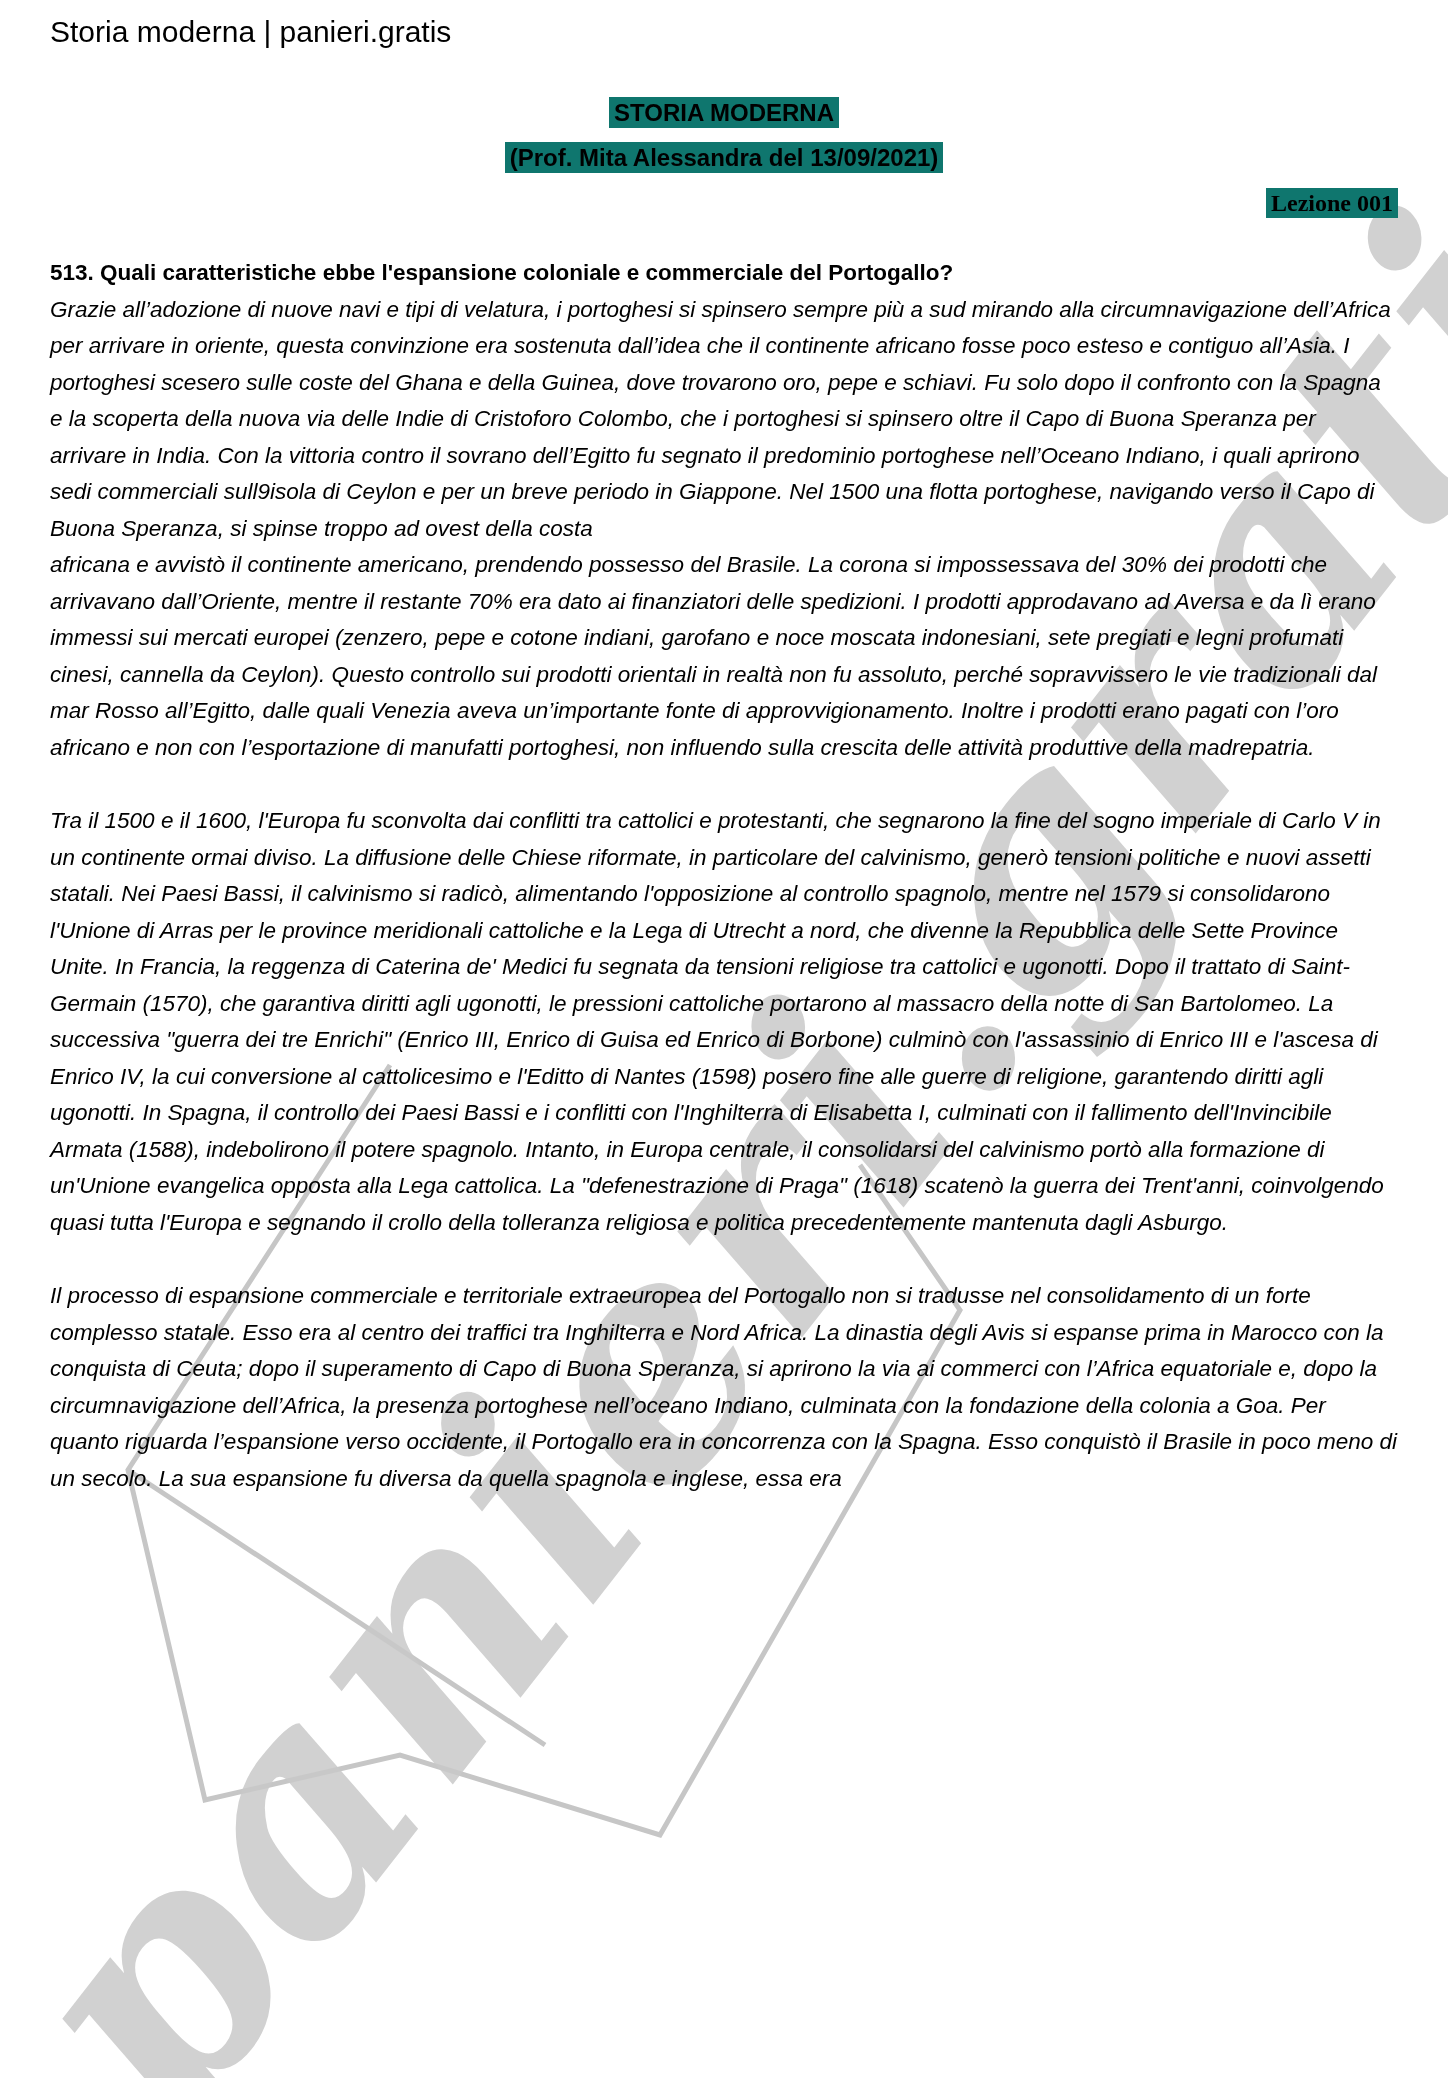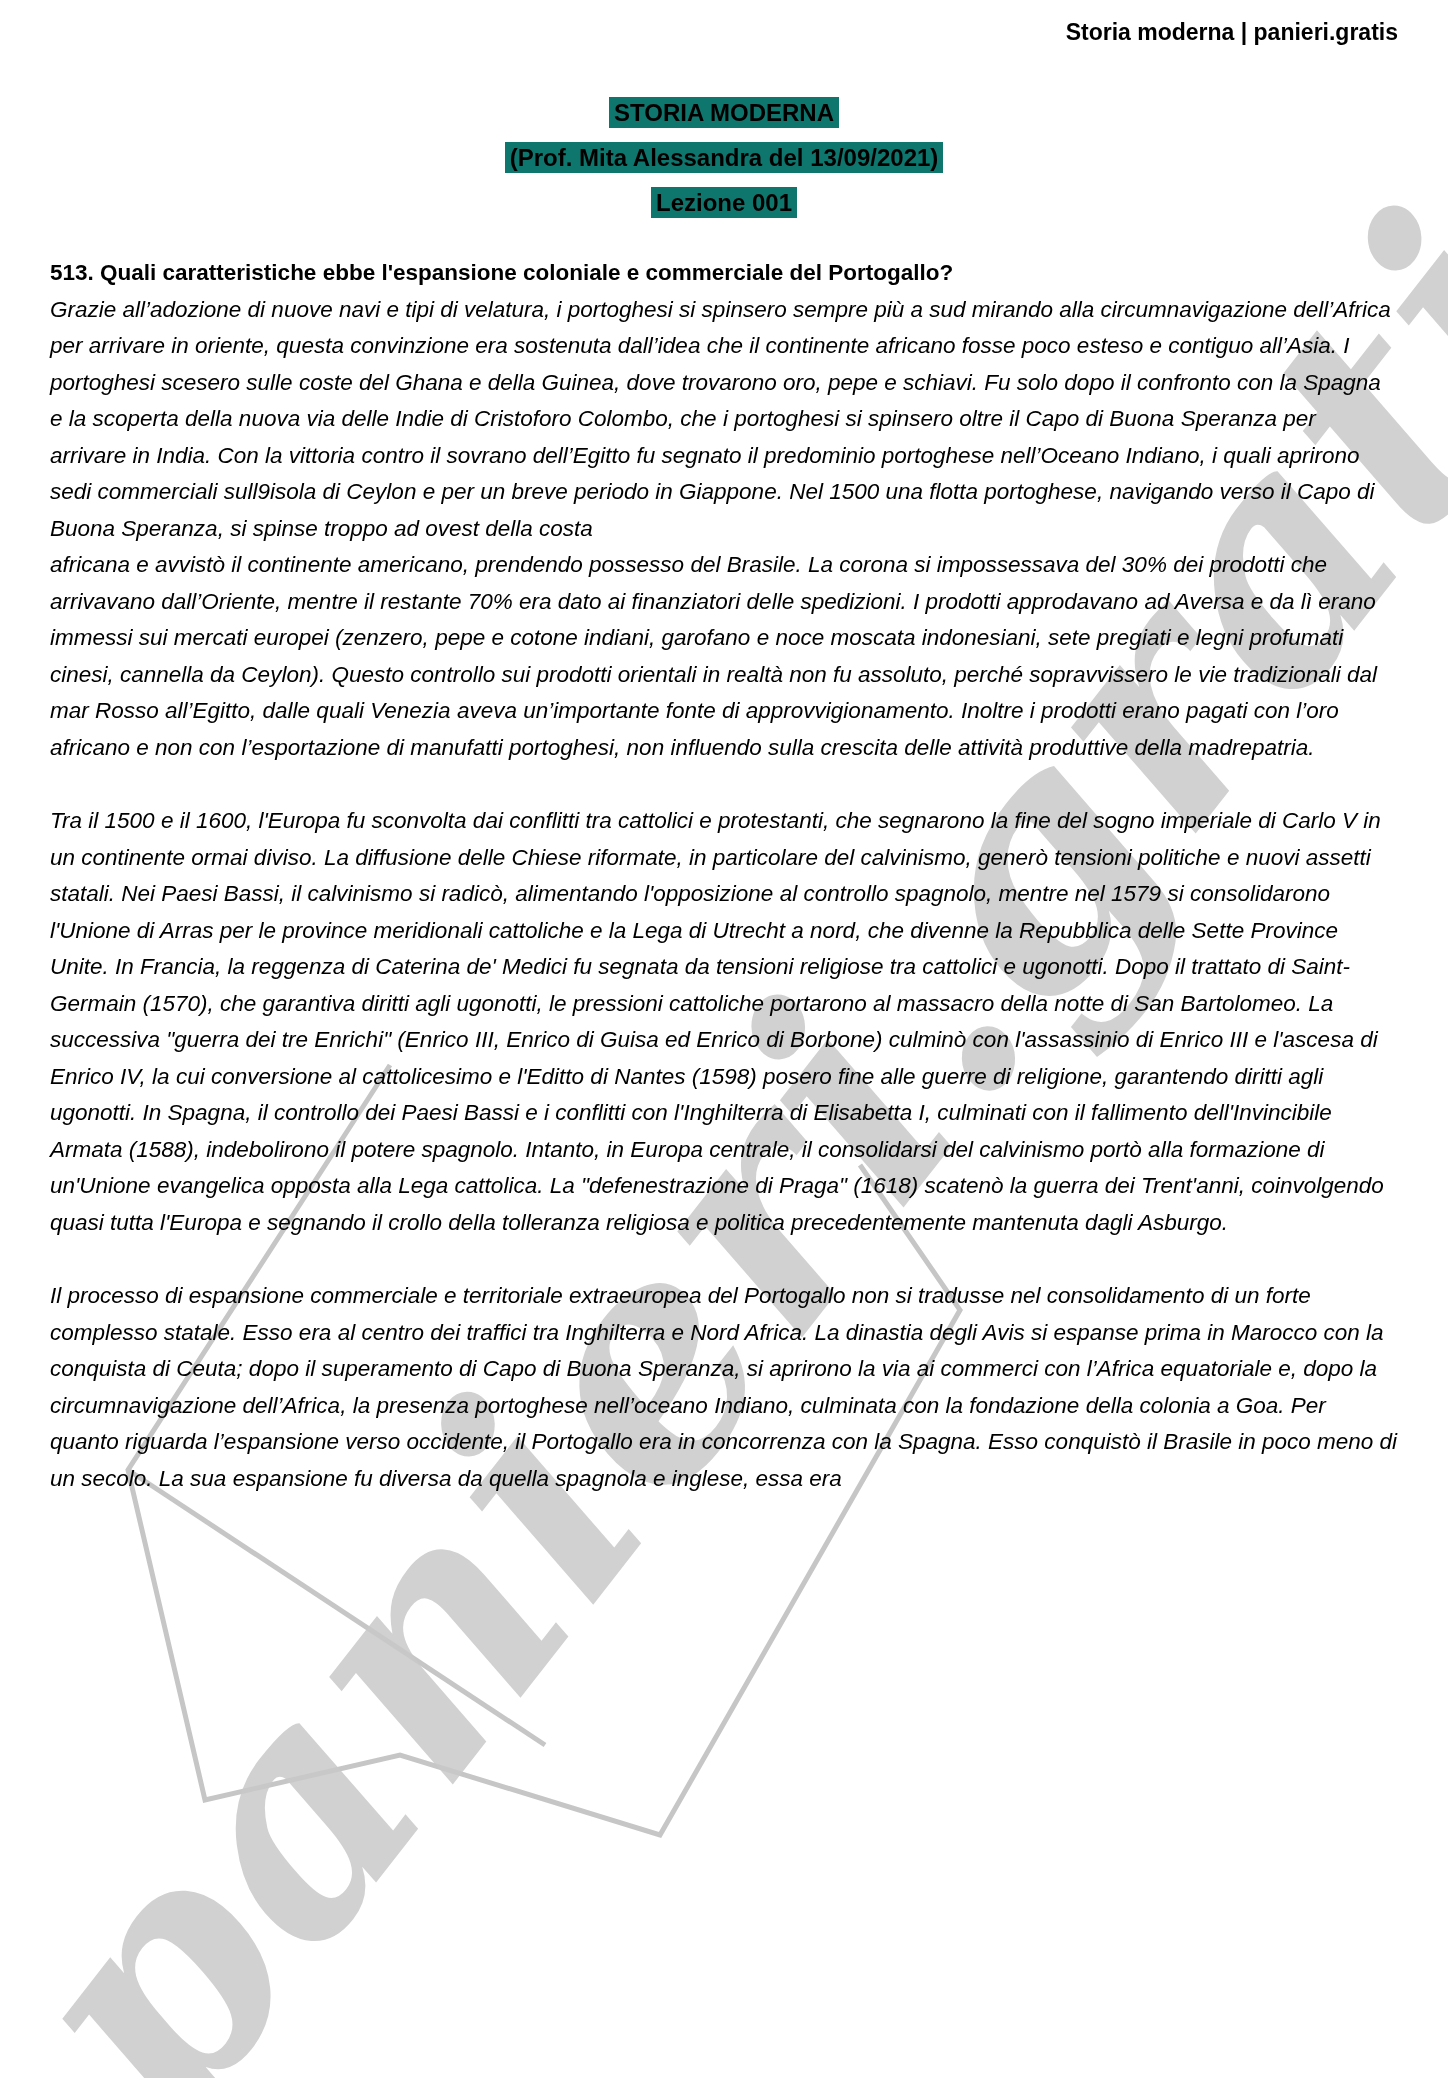--- a/index.html
+++ b/index.html
@@ -37,40 +37,41 @@
   }
   .watermark-svg { position: absolute; left: 0; top: 0; }
 
   
   .page-content {
     position: relative;
     z-index: 1;
     padding: 18px 50px 0 50px;
   }
   .doc-header {
-    text-align: right;
-    font-weight: bold;
-    font-size: 23px;
+    text-align: left;
+    font-weight: normal;
+    font-size: 30px;
     line-height: 28px;
   }
   .title-block {
     text-align: center;
     margin-top: 52px;
   }
   .title-row { margin-bottom: 15px; }
   .hl {
     background: #0f766e;
     font-weight: bold;
     font-size: 24px;
     line-height: 30px;
     padding: 2px 5px;
   }
   .lesson-row {
     margin-top: 8px;
-    text-align: center;
+    text-align: right;
+    font-family: Liberation Serif, serif;
   }
   .question-block { margin-top: 37px; }
   .q-title {
     font-weight: bold;
     font-size: 22.5px;
     line-height: 36.5px;
   }
   .q-answer p {
     margin: 0;
     font-size: 22.5px;

